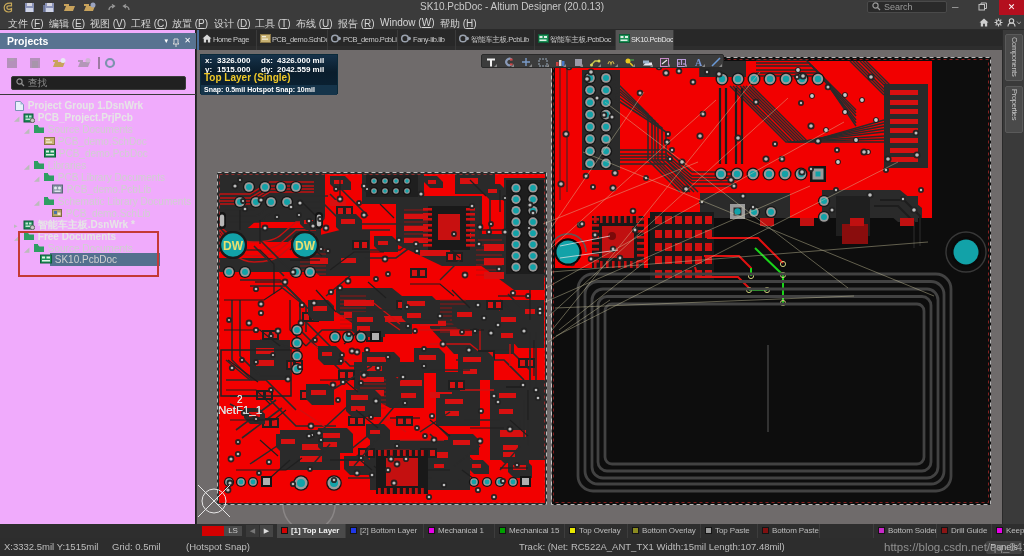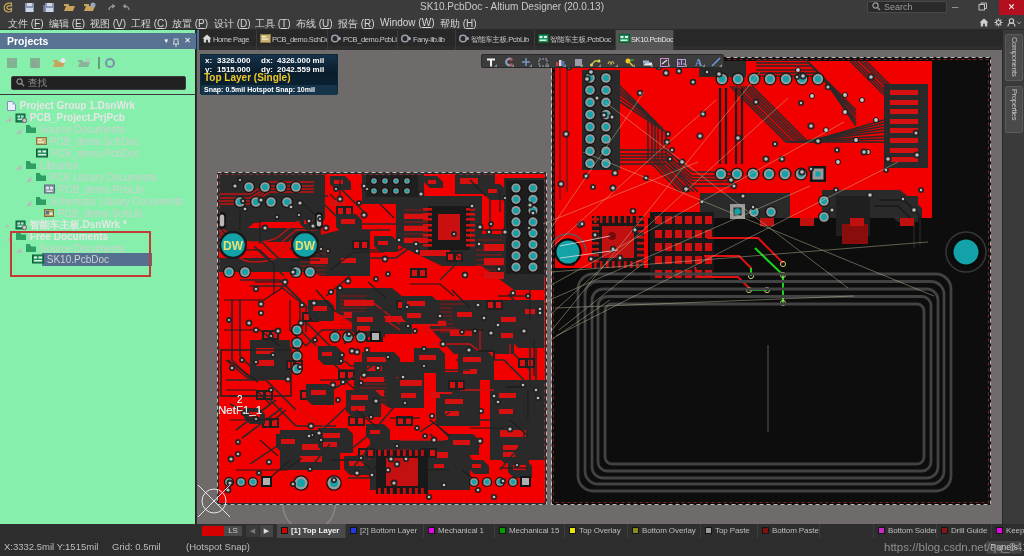--- a/index.html
+++ b/index.html
@@ -6,21 +6,21 @@
   body{width:1024px;height:556px;overflow:hidden;position:relative;
        font-family:"Liberation Sans",sans-serif;-webkit-font-smoothing:antialiased;}
   .abs{position:absolute;}
   #titlebar{left:0;top:0;width:1024px;height:15px;background:#3b3b3b;color:#cfcfcf;}
   #title-text{left:0;right:0;top:1px;text-align:center;font-size:10px;color:#c9c9c9;}
   #searchbox{left:867px;top:1px;width:80px;height:12px;background:#2a2a2a;border:1px solid #4a4a4a;border-radius:2px;color:#9a9a9a;font-size:9px;line-height:10px;}
   #btn-close{left:999px;top:0;width:25px;height:15px;background:#b40f1e;color:#fff;text-align:center;font-size:9px;line-height:15px;}
   .winbtn{color:#c0c0c0;font-size:9px;top:0;height:15px;line-height:14px;}
   #menubar{left:0;top:15px;width:1024px;height:15px;background:#3b3b3b;color:#d6d6d6;font-size:10px;border-bottom:1px solid #2a2a2a;}
   #menubar span.mi{position:absolute;top:1.5px;white-space:nowrap;}
-  #panel{left:0;top:30px;width:196px;height:494px;background:#86efac;border-right:1px solid #1f1f1f;}
+  #panel{left:0;top:30px;width:196px;height:494px;background:#f0abfc;border-right:1px solid #1f1f1f;}
   #panel-h{left:0;top:3px;width:196px;height:16px;background:#587391;color:#fff;font-size:10.5px;font-weight:bold;line-height:16px;padding-left:7px;}
   #panel-search{left:11px;top:46px;width:175px;height:14px;background:#212121;border:1px solid #3c3c3c;border-radius:2px;color:#8f8f8f;font-size:9.5px;line-height:12px;}
   .trow{position:absolute;white-space:nowrap;font-size:10px;color:#d0d0d0;height:12px;line-height:12px;}
   .trow b{color:#e6e6e6;}
   #tabbar{left:197px;top:30px;width:805px;height:16px;background:#282828;}
   .dtab{position:absolute;top:0;height:20px;color:#c8c8c8;font-size:7.5px;letter-spacing:-0.4px;line-height:20px;border-right:1px solid #3a3a3a;white-space:nowrap;overflow:hidden;}
   #rstrip{left:1002px;top:30px;width:22px;height:494px;background:#3a3a3a;border-left:1px solid #2a2a2a;}
   .vtab{position:absolute;left:2px;width:18px;background:#4a4a4a;border:1px solid #5a5a5a;border-radius:2px;color:#c4c4c4;font-size:9px;overflow:hidden;}
   #layerbar{left:0;top:524px;width:1024px;height:14px;background:#2e2e2e;color:#bdbdbd;font-size:8px;letter-spacing:-0.1px;}
   .ltab{position:absolute;top:0;height:14px;line-height:13px;white-space:nowrap;border-right:1px solid #3d3d3d;overflow:hidden;}
@@ -115,21 +115,21 @@
       <circle cx="88" cy="6.5" r="2.5" fill="#bbb" opacity=".6"></circle>
     <line x1="99" y1="3" x2="99" y2="15" stroke="#4a4a4a"></line>
     <circle cx="110" cy="9" r="4" fill="none" stroke="#7d93ad" stroke-width="2.2"></circle>
   </svg>
   <div id="panel-search" class="abs"><svg width="9" height="9" style="vertical-align:-1px;margin:0 3px 0 4px">
         <circle cx="3.5" cy="3.5" r="2.6" fill="none" stroke="#8f8f8f" stroke-width="1.2"></circle>
         <line x1="5.5" y1="5.5" x2="8" y2="8" stroke="#8f8f8f" stroke-width="1.2"></line>
       </svg>查找</div>
   <div class="abs" style="left:0;top:64px;width:196px;border-top:1px solid #3a3a3a"></div>
 </div>
-<div class="abs" style="left:0;top:0;width:196px;height:556px;overflow:hidden">
+<div class="abs" style="left:8px;top:0;width:196px;height:556px;overflow:hidden">
     <div class="abs" style="left:42px;top:253px;width:110px;height:13px;background:#54708e"></div>
     <div class="trow" style="left:6px;top:100px"><svg width="11" height="11" style="vertical-align:-2px">
         <path d="M1.5 1.5 h5 l3 3 v6 h-8 z" fill="#e8f0fa" stroke="#7a93b5" stroke-width="1"></path>
         <path d="M6.5 1.5 l3 3 h-3 z" fill="#9db8d8"></path>
       </svg> <b>Project Group 1.DsnWrk</b></div>
     <div class="trow" style="left:6px;top:112px"><span style="display:inline-block;width:9px;font-size:7px;color:#bbb">◢</span><svg width="12" height="11" style="vertical-align:-2px">
         <rect x="1" y="2" width="9" height="8" fill="#1e8a5a" stroke="#0d5c39"></rect>
         <rect x="2.5" y="3.5" width="2.5" height="2" fill="#bfe6d2"></rect>
         <rect x="6" y="3.5" width="2.5" height="2" fill="#bfe6d2"></rect>
         <rect x="2.5" y="6.5" width="6" height="1.5" fill="#bfe6d2"></rect>
@@ -1727,14 +1727,15 @@
     <div class="ltab" style="left:758px;width:62px;padding:0 4px"><span class="chip" style="background:#801010"></span>Bottom Paste</div>
     <div class="ltab" style="left:820px;width:54px;padding:16px 4px"><span class="chip" style="background:#8828c8"></span>Top Solder</div>
     <div class="ltab" style="left:874px;width:63px;padding:0 4px"><span class="chip" style="background:#c828c8"></span>Bottom Solder</div>
     <div class="ltab" style="left:937px;width:55px;padding:0 4px"><span class="chip" style="background:#8a1515"></span>Drill Guide</div>
     <div class="ltab" style="left:992px;width:40px;padding:0 4px"><span class="chip" style="background:#e800e8"></span>Keep-</div>
   </div>
 <div id="statusbar" class="abs">
   <span style="left:4px">X:3332.5mil Y:1515mil</span>
   <span style="left:112px">Grid: 0.5mil</span>
   <span style="left:186px">(Hotspot Snap)</span>
+  <span style="left:519px">Track: (Net: RC522A_ANT_TX1 Width:15mil Length:107.48mil)</span>
   <span class="abs" style="left:986px;top:3px;width:36px;height:13px;background:#424242;color:#cfcfcf;text-align:center;line-height:13px;font-size:9px;border-radius:2px">Panels</span>
   <span id="wm">https://blog.csdn.net/qq_34118600</span>
 </div>
 </body></html>

